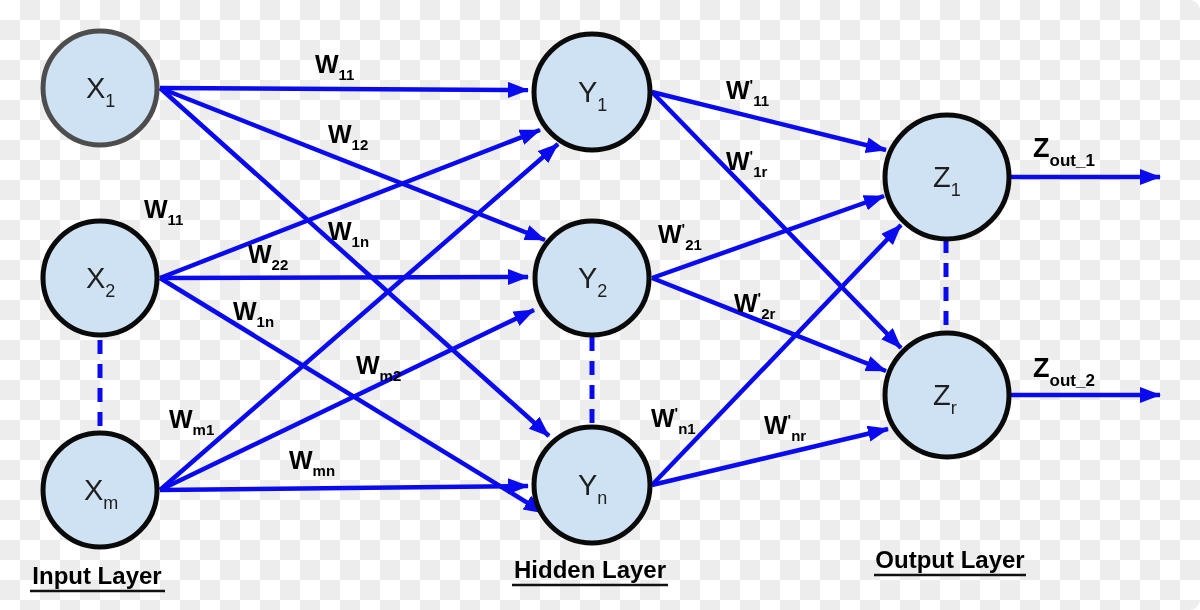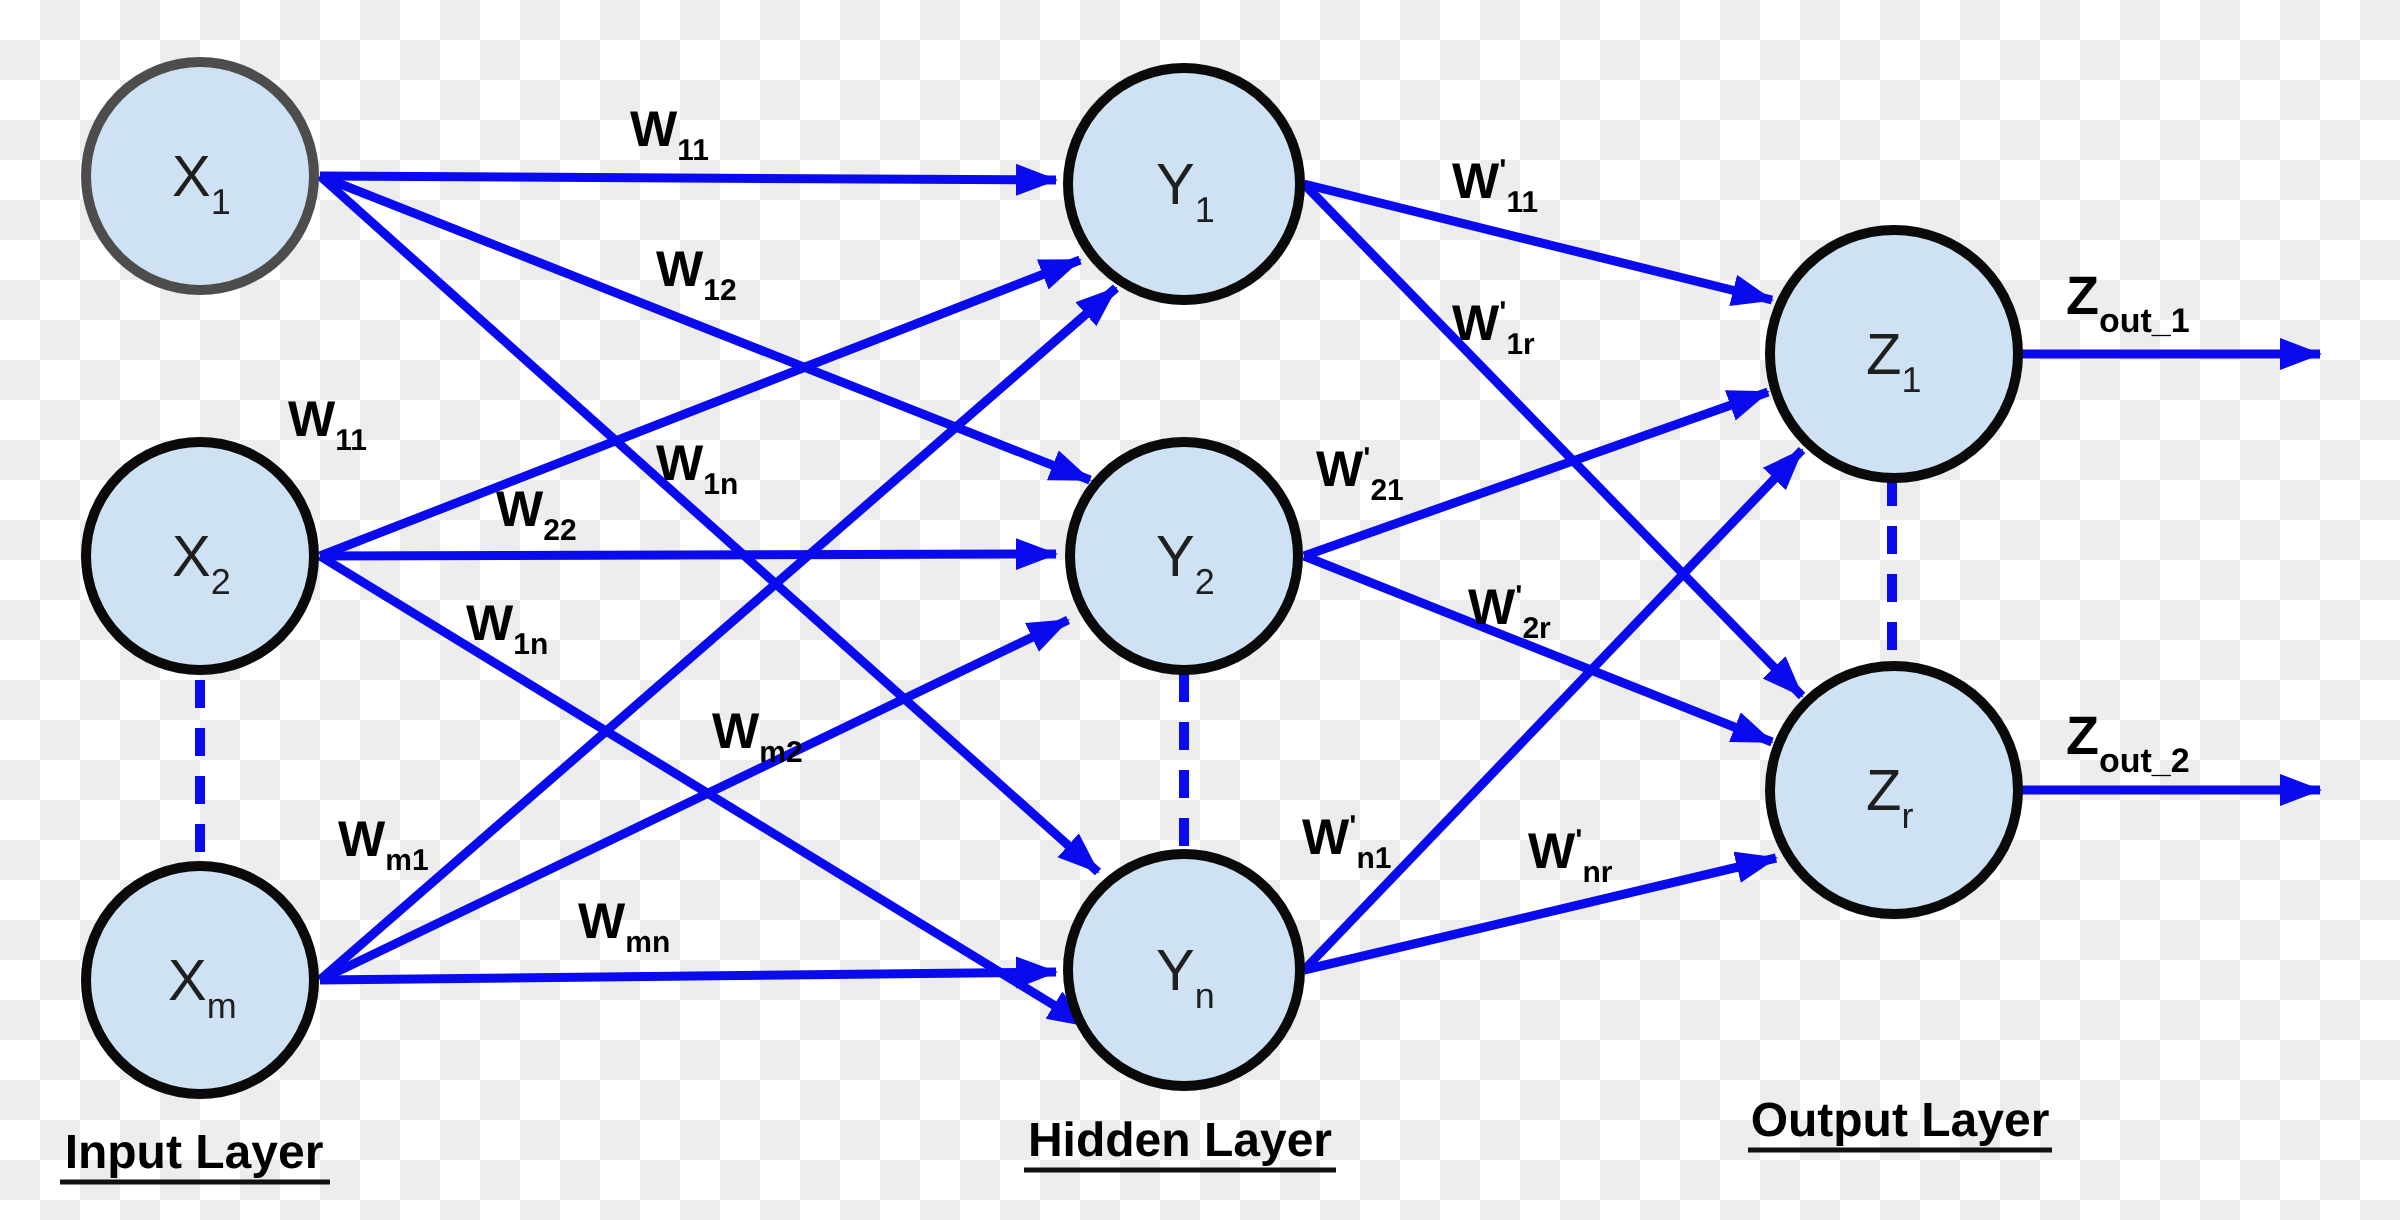--- a/index.html
+++ b/index.html
@@ -4,20 +4,21 @@
 <style>
   html,body{margin:0;padding:0;}
   #stage{
     position:relative;width:1200px;height:610px;overflow:hidden;
     background-color:#ffffff;
     background-image:
       linear-gradient(45deg,#ededed 25%,transparent 25%,transparent 75%,#ededed 75%),
       linear-gradient(45deg,#ededed 25%,transparent 25%,transparent 75%,#ededed 75%);
     background-size:40px 40px;
     background-position:0 0,20px 20px;
+    border-radius:11px;
   }
   svg{display:block;}
   .edge{stroke:#0a0aee;stroke-width:4.5;fill:none;}
   .ellipsis{stroke:#0a0aee;stroke-width:5;stroke-dasharray:14 10;fill:none;}
   .node{fill:#cfe2f3;stroke:#0a0a0a;stroke-width:5;}
   .node-x1{stroke:#4d4d4d;}
   .nl{font-family:"Liberation Sans",sans-serif;font-size:29px;fill:#1f1f1f;}
   .nl .sub{font-size:18px;}
   .wl{font-family:"Liberation Sans",sans-serif;font-size:25px;font-weight:bold;fill:#000;}
   .wl .sub{font-size:15px;}

